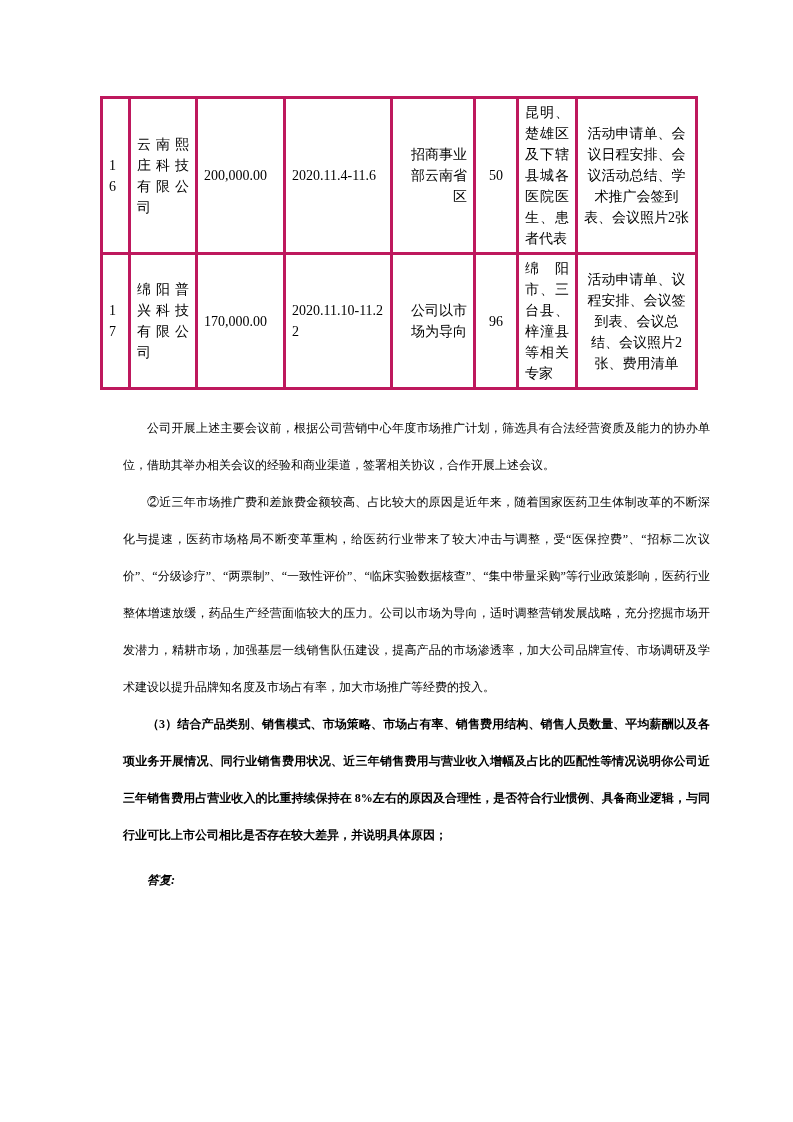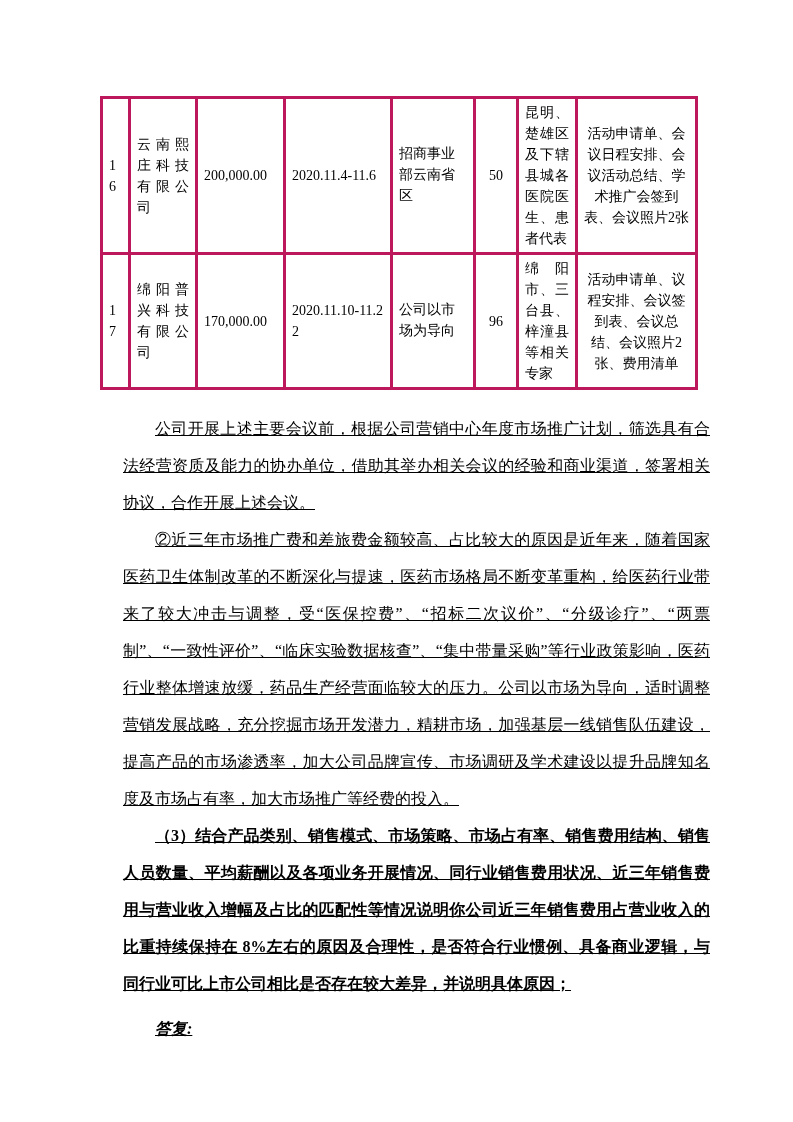--- a/index.html
+++ b/index.html
@@ -24,31 +24,30 @@
   table.meeting td {
     border: 3px solid #be185d;
     vertical-align: middle;
     padding: 3px 6px;
     word-break: break-all;
   }
   td.c-no      { text-align: left; padding: 2px; }
   td.c-company { text-align: justify; }
   td.c-amount  { text-align: left; padding: 3px 5px; }
   td.c-date    { text-align: left; }
-  td.c-org     { text-align: left; font-family: Liberation Mono, monospace; }
+  td.c-org     { text-align: right; }
   td.c-count   { text-align: center; padding: 2px; }
   td.c-att     { text-align: justify; padding: 3px 5px; }
   td.c-mat     { text-align: center; padding: 3px 4px; }
   td.dash      { text-align: center; color: #808080; letter-spacing: 1px; }
   .content {
     margin: 20px 83px 0 123px;
-    font-size: 16px;
+    font-size: 12px;
     line-height: 37px;
     text-align: justify;
-    text-decoration: underline;
   }
   .content p { margin: 0; text-indent: 2em; }
   p.bold  { font-weight: bold; }
   p.reply { font-weight: bold; font-style: italic; margin-top: 8px; }
 </style>
 </head>
 <body>
 
 <div class="page">
 

